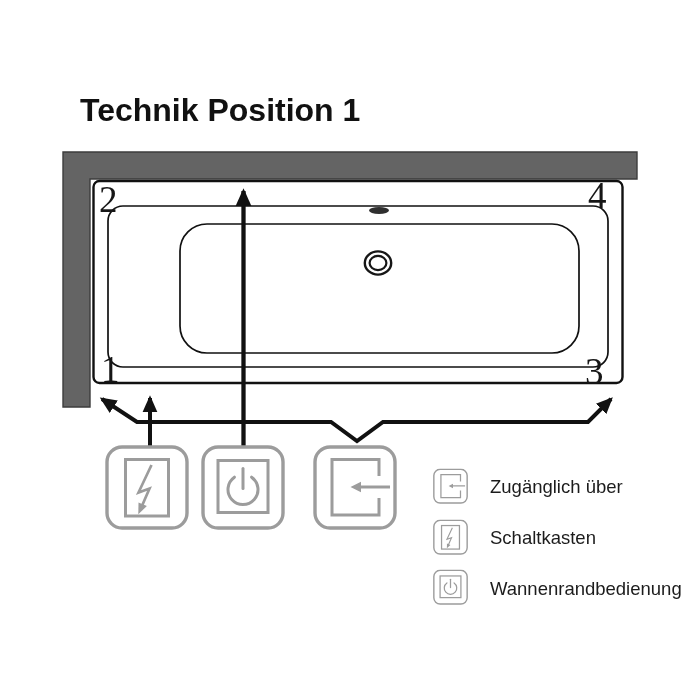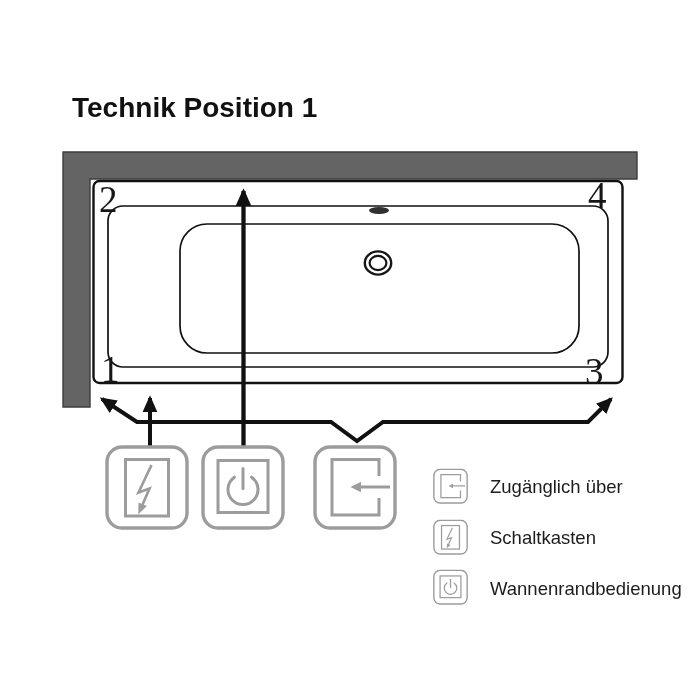--- a/index.html
+++ b/index.html
@@ -12,24 +12,24 @@
     overflow: hidden;
   }
   .stage {
     position: relative;
     width: 700px;
     height: 700px;
     background: #ffffff;
   }
   h1.title {
     position: absolute;
-    left: 72px;
+    left: 80px;
     top: 92px;
     margin: 0;
-    font-size: 28px;
+    font-size: 32px;
     font-weight: bold;
     color: #111111;
     letter-spacing: 0px;
     font-family: "Liberation Sans", sans-serif;
   }
   svg.diagram {
     position: absolute;
     left: 0;
     top: 0;
   }

